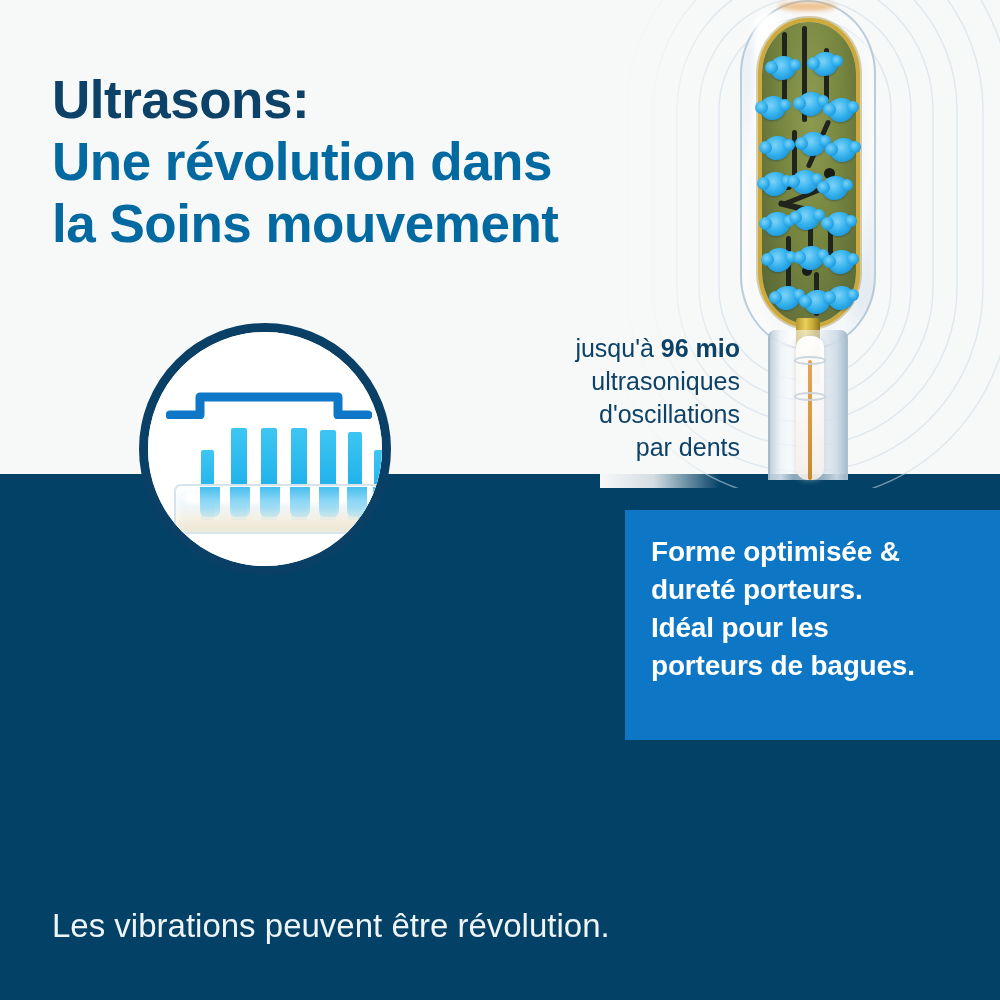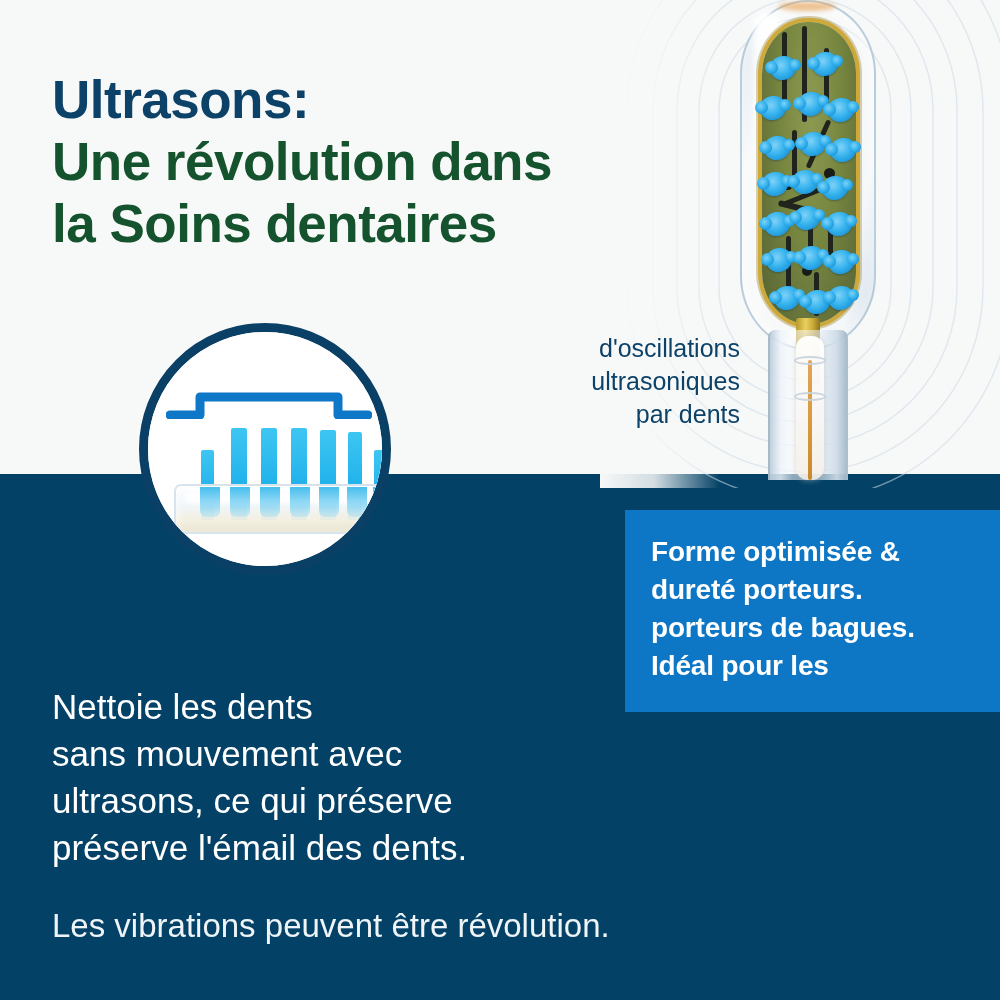--- a/index.html
+++ b/index.html
@@ -189,21 +189,21 @@
     position: absolute;
     left: 52px;
     top: 33px;
     width: 680px;
     font-weight: 700;
     font-size: 53px;
     line-height: 62px;
     letter-spacing: -0.5px;
   }
   .hl-dark { color: #0d4268; display: block; }
-  .hl-blue { color: #14532d; display: block; }
+  .hl-blue { color: #0369a1; display: block; }
 
   
   .osc {
     position: absolute;
     left: 470px;
     top: 332px;
     width: 270px;
     text-align: right;
     color: #0d4268;
     font-size: 25px;
@@ -277,21 +277,21 @@
     border-radius: 0 0 6px 6px;
     background: linear-gradient(180deg, rgba(40,180,235,0.85), rgba(120,210,245,0.25));
   }
 
   
   .callout {
     position: absolute;
     left: 625px;
     top: 510px;
     width: 375px;
-    height: 202px;
+    height: 230px;
     background: #0d76c5;
   }
   .callout-text {
     position: absolute;
     left: 26px;
     top: 23px;
     width: 330px;
     color: #ffffff;
     font-weight: 700;
     font-size: 28px;
@@ -394,26 +394,27 @@
         <div class="handle-ring" style="top:62px;"></div>
       </div>
     </div>
 
     <div class="photo-fade"></div>
   </div>
 
   <h1 class="headline">
     <span class="hl-dark">Ultrasons:</span>
     <span class="hl-blue">Une révolution dans</span>
-    <span class="hl-blue">la Soins dentaires</span>
+    <span class="hl-blue">la Soins mouvement</span>
   </h1>
 
   <div class="osc">
+    <div><span>jusqu'à </span><b>96 mio</b></div>
+    <div>ultrasoniques</div>
     <div>d'oscillations</div>
-    <div>ultrasoniques</div>
     <div>par dents</div>
   </div>
 
   <div class="circle">
     <div class="circle-inner">
 
       <div class="profile">
         <svg width="206" height="30" viewBox="0 0 206 30">
           <path d="M4 26 H34 V8 H172 V26 H202" fill="none" stroke="#0f77c8" stroke-width="9" stroke-linecap="round" stroke-linejoin="round"></path>
         </svg>
@@ -438,27 +439,21 @@
       <div class="c-socket" style="left:171px;"></div>
       <div class="c-socket" style="left:199px;"></div>
       <div class="c-socket" style="left:225px;"></div>
     </div>
   </div>
 
   <div class="callout">
     <div class="callout-text">
       <div>Forme optimisée &amp;</div>
       <div>dureté porteurs.</div>
+      <div>Idéal pour les</div>
       <div>porteurs de bagues.</div>
-      <div>Idéal pour les</div>
     </div>
   </div>
 
-  <div class="body-copy">
-    <div>Nettoie les dents</div>
-    <div>sans mouvement avec</div>
-    <div>ultrasons, ce qui préserve</div>
-    <div>préserve l'émail des dents.</div>
-  </div>
 
   <div class="footnote">Les vibrations peuvent être révolution.</div>
 
 </div>
 
 </body></html>

